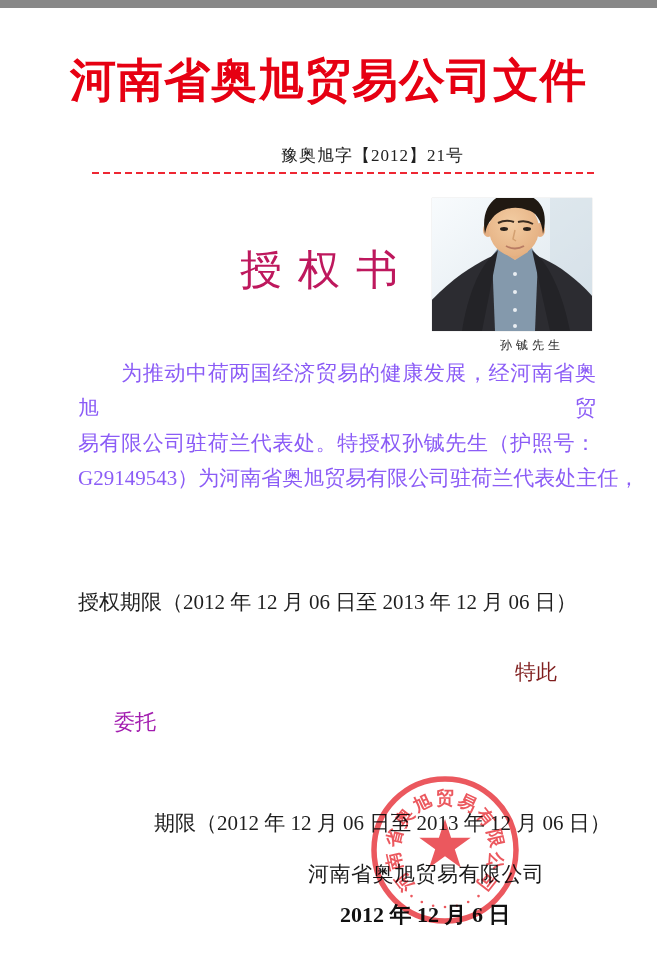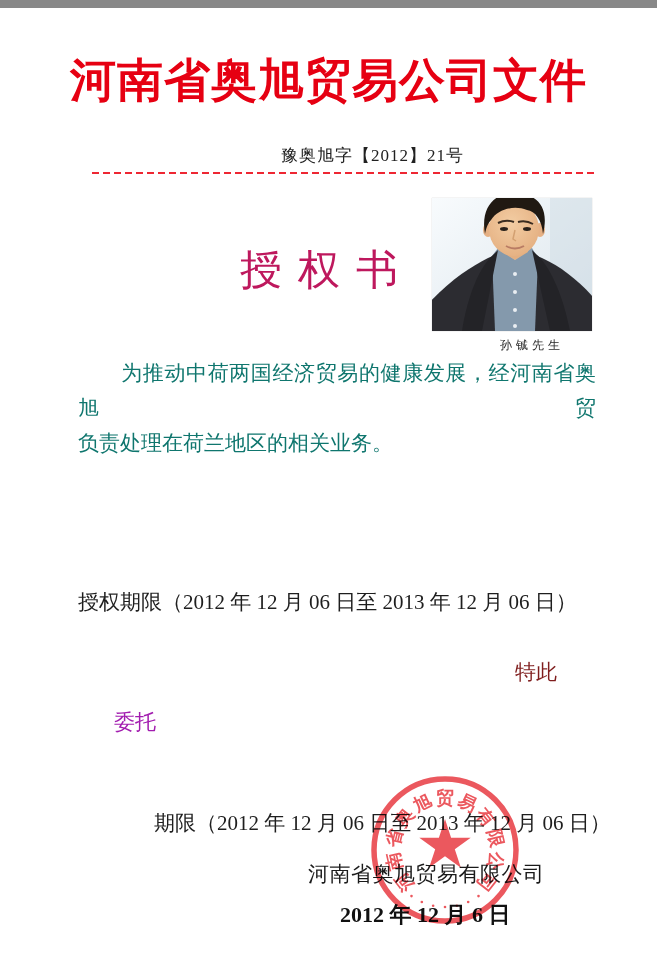--- a/index.html
+++ b/index.html
@@ -30,21 +30,21 @@
     position:absolute; top:190px; left:432px; width:160px; height:133px;
     box-shadow:0 0 1px rgba(0,0,0,.25);
   }
   .photo-caption{
     position:absolute; top:329px; left:462px; width:140px;
     text-align:center; font-size:12px; letter-spacing:4px; color:#2a2a2a;
     white-space:nowrap;
   }
   .body-block{
     position:absolute; top:348px; left:78px; width:518px;
-    font-size:21px; line-height:35px; color:#0f766e;
+    font-size:21px; line-height:35px; color:#8b5cf6;
   }
   .body-line{white-space:nowrap;}
   .body-line.just{
     white-space:normal; text-align:justify; text-align-last:justify;
   }
   .auth-period{
     position:absolute; top:580px; left:78px;
     font-size:21px; white-space:nowrap; color:#1e1e1e;
   }
   .hereby{
@@ -130,21 +130,22 @@
       <path d="M 83 32 l -2 9 l 3 2" stroke="#d3a071" stroke-width="1.5" fill="none"></path>
 
       <path d="M 74 48 q 9 5 18 0" stroke="#b97c64" stroke-width="2" fill="none"></path>
     </svg>
   </div>
 
   <div class="photo-caption">孙铖先生</div>
 
   <div class="body-block">
     <div class="body-line just">　　为推动中荷两国经济贸易的健康发展，经河南省奥旭贸</div>
-    <div class="body-line">负责处理在荷兰地区的相关业务。</div>
+    <div class="body-line just">易有限公司驻荷兰代表处。特授权孙铖先生（护照号：</div>
+    <div class="body-line">G29149543）为河南省奥旭贸易有限公司驻荷兰代表处主任，</div>
   </div>
 
   <div class="auth-period">授权期限（2012 年 12 月 06 日至 2013 年 12 月 06 日）</div>
 
   <div class="hereby">特此</div>
 
   <div class="entrust">委托</div>
 
   <div class="period-line">期限（2012 年 12 月 06 日至 2013 年 12 月 06 日）</div>
 

